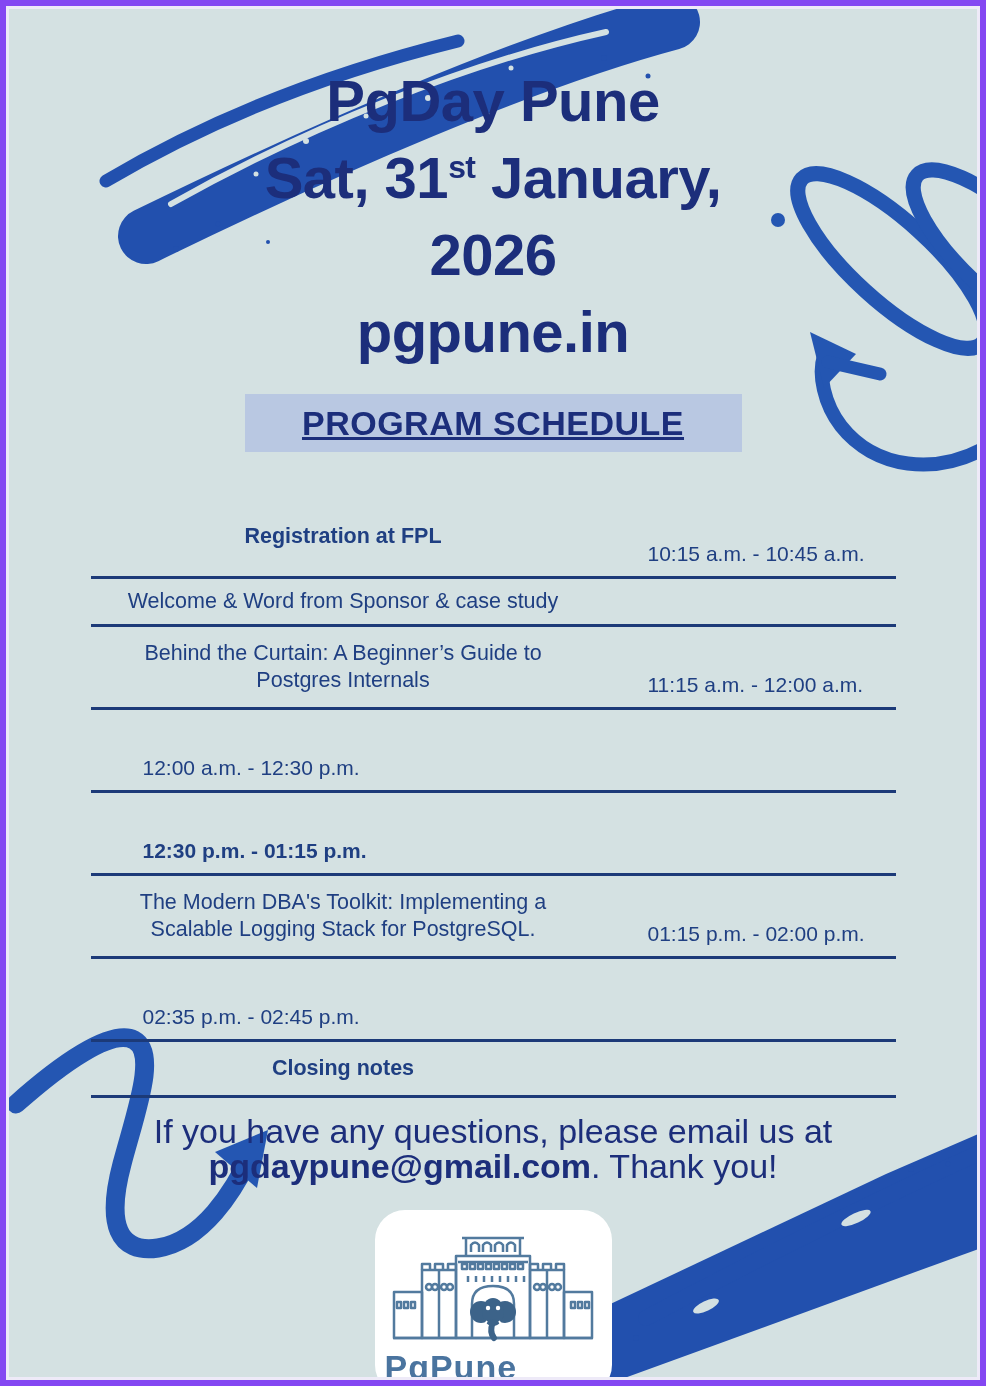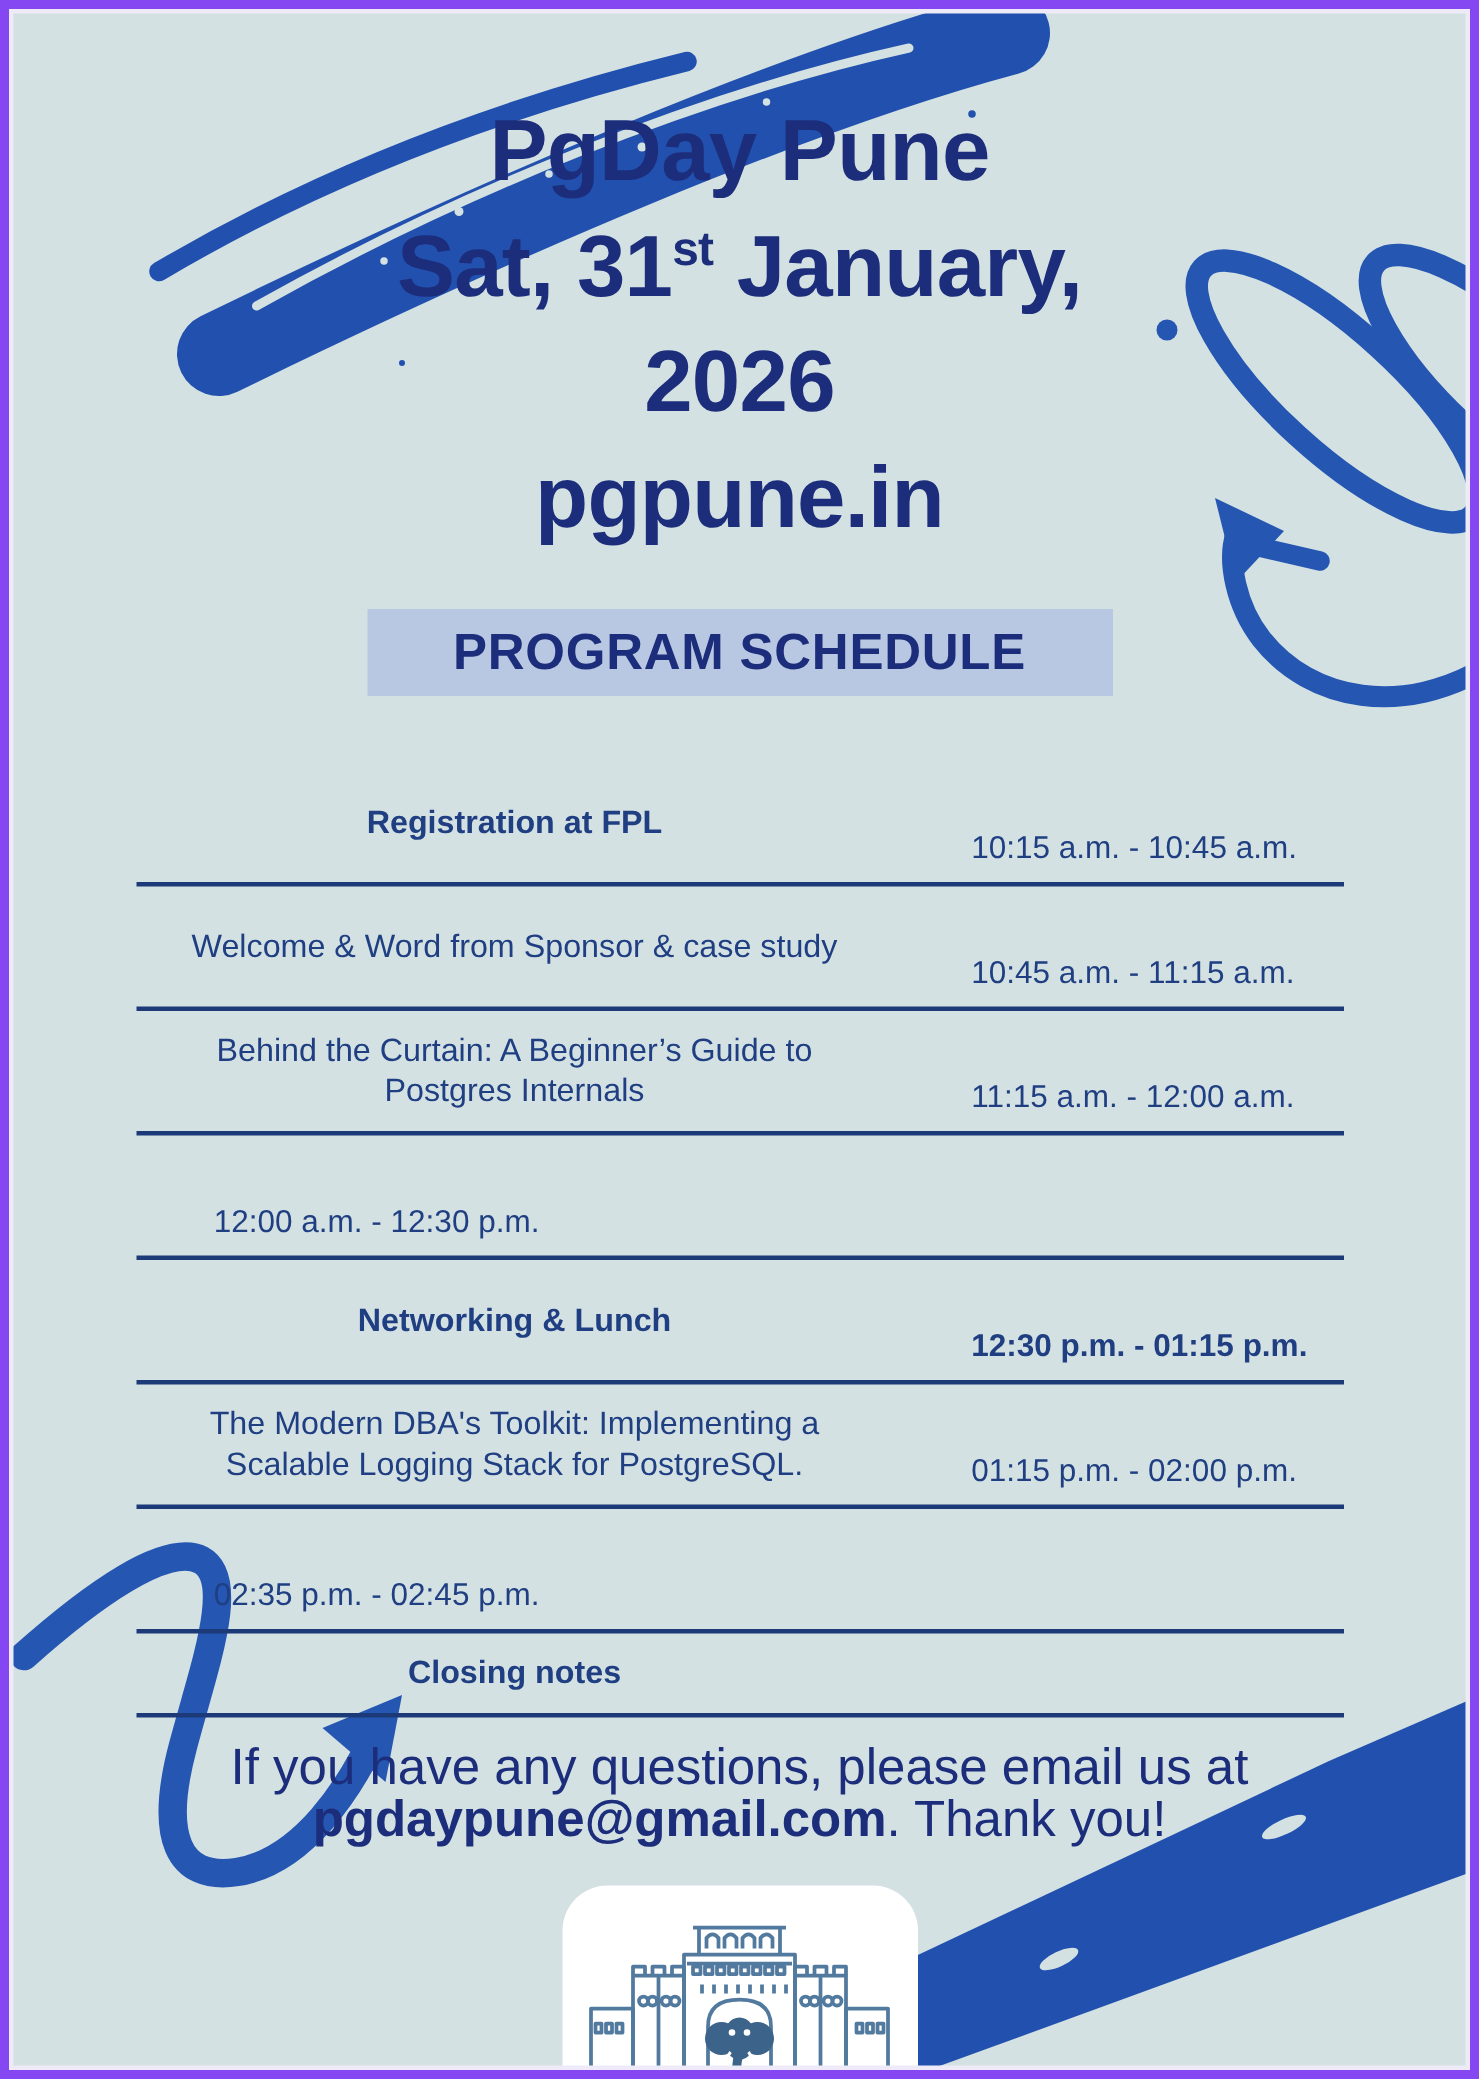--- a/index.html
+++ b/index.html
@@ -35,23 +35,23 @@
   .swirl{stroke:var(--swirl-blue);fill:none;stroke-linecap:round;}
   .swirl-fill{fill:var(--swirl-blue);}
   .bg-fleck{fill:var(--background);}
   .content{position:relative;z-index:2;padding-top:56px;}
   .title{
     margin:0;text-align:center;color:var(--navy);
     font-size:58px;font-weight:bold;line-height:77px;letter-spacing:-0.5px;
   }
   .title sup{font-size:0.55em;line-height:0;}
   .banner{
-    width:497px;margin:36px auto 0;background:var(--banner-bg);
+    width:497px;margin:24px auto 0;background:var(--banner-bg);
     color:var(--navy);text-align:center;font-size:34px;font-weight:bold;
-    line-height:38px;padding:10px 0;letter-spacing:0.5px;
+    line-height:38px;padding:10px 0;letter-spacing:0.5px;text-decoration:underline;
   }
   .schedule{width:805px;margin:44px auto 0;color:var(--table-text);}
   .row{display:flex;align-items:center;border-bottom:3px solid var(--divider);padding:9px 0;}
   .cell-title{width:505px;text-align:center;font-size:21.5px;line-height:27px;padding:0 12px;}
   .cell-time{flex:1;font-size:21px;line-height:27px;padding-left:52px;margin-top:35px;}
   .bold{font-weight:bold;}
   .footer{text-align:center;color:var(--navy);font-size:34px;line-height:35px;margin:16px 0 0;}
   .logo-card{
     width:237px;margin:26px auto 16px;background:var(--logo-bg);
     border-radius:30px;padding:14px 10px 8px;text-align:left;
@@ -128,31 +128,29 @@
       <span>PROGRAM SCHEDULE</span>
     </div>
 
     <div class="schedule">
         <div class="row">
           <div class="cell-title bold">Registration at FPL</div>
           <div class="cell-time">10:15 a.m. - 10:45 a.m.</div>
         </div>
         <div class="row">
           <div class="cell-title">Welcome &amp; Word from Sponsor &amp; case study</div>
-          <div class="cell-time">10:45 a.m. - 11:15 a.m.</div>
         </div>
         <div class="row">
           <div class="cell-title">Behind the Curtain: A Beginner’s Guide to Postgres Internals</div>
           <div class="cell-time">11:15 a.m. - 12:00 a.m.</div>
         </div>
         <div class="row">
           <div class="cell-time">12:00 a.m. - 12:30 p.m.</div>
         </div>
         <div class="row">
-          <div class="cell-title bold">Networking &amp; Lunch</div>
           <div class="cell-time bold">12:30 p.m. - 01:15 p.m.</div>
         </div>
         <div class="row">
           <div class="cell-title">The Modern DBA's Toolkit: Implementing a Scalable Logging Stack for PostgreSQL.</div>
           <div class="cell-time">01:15 p.m. - 02:00 p.m.</div>
         </div>
         <div class="row">
           <div class="cell-time">02:35 p.m. - 02:45 p.m.</div>
         </div>
         <div class="row">

